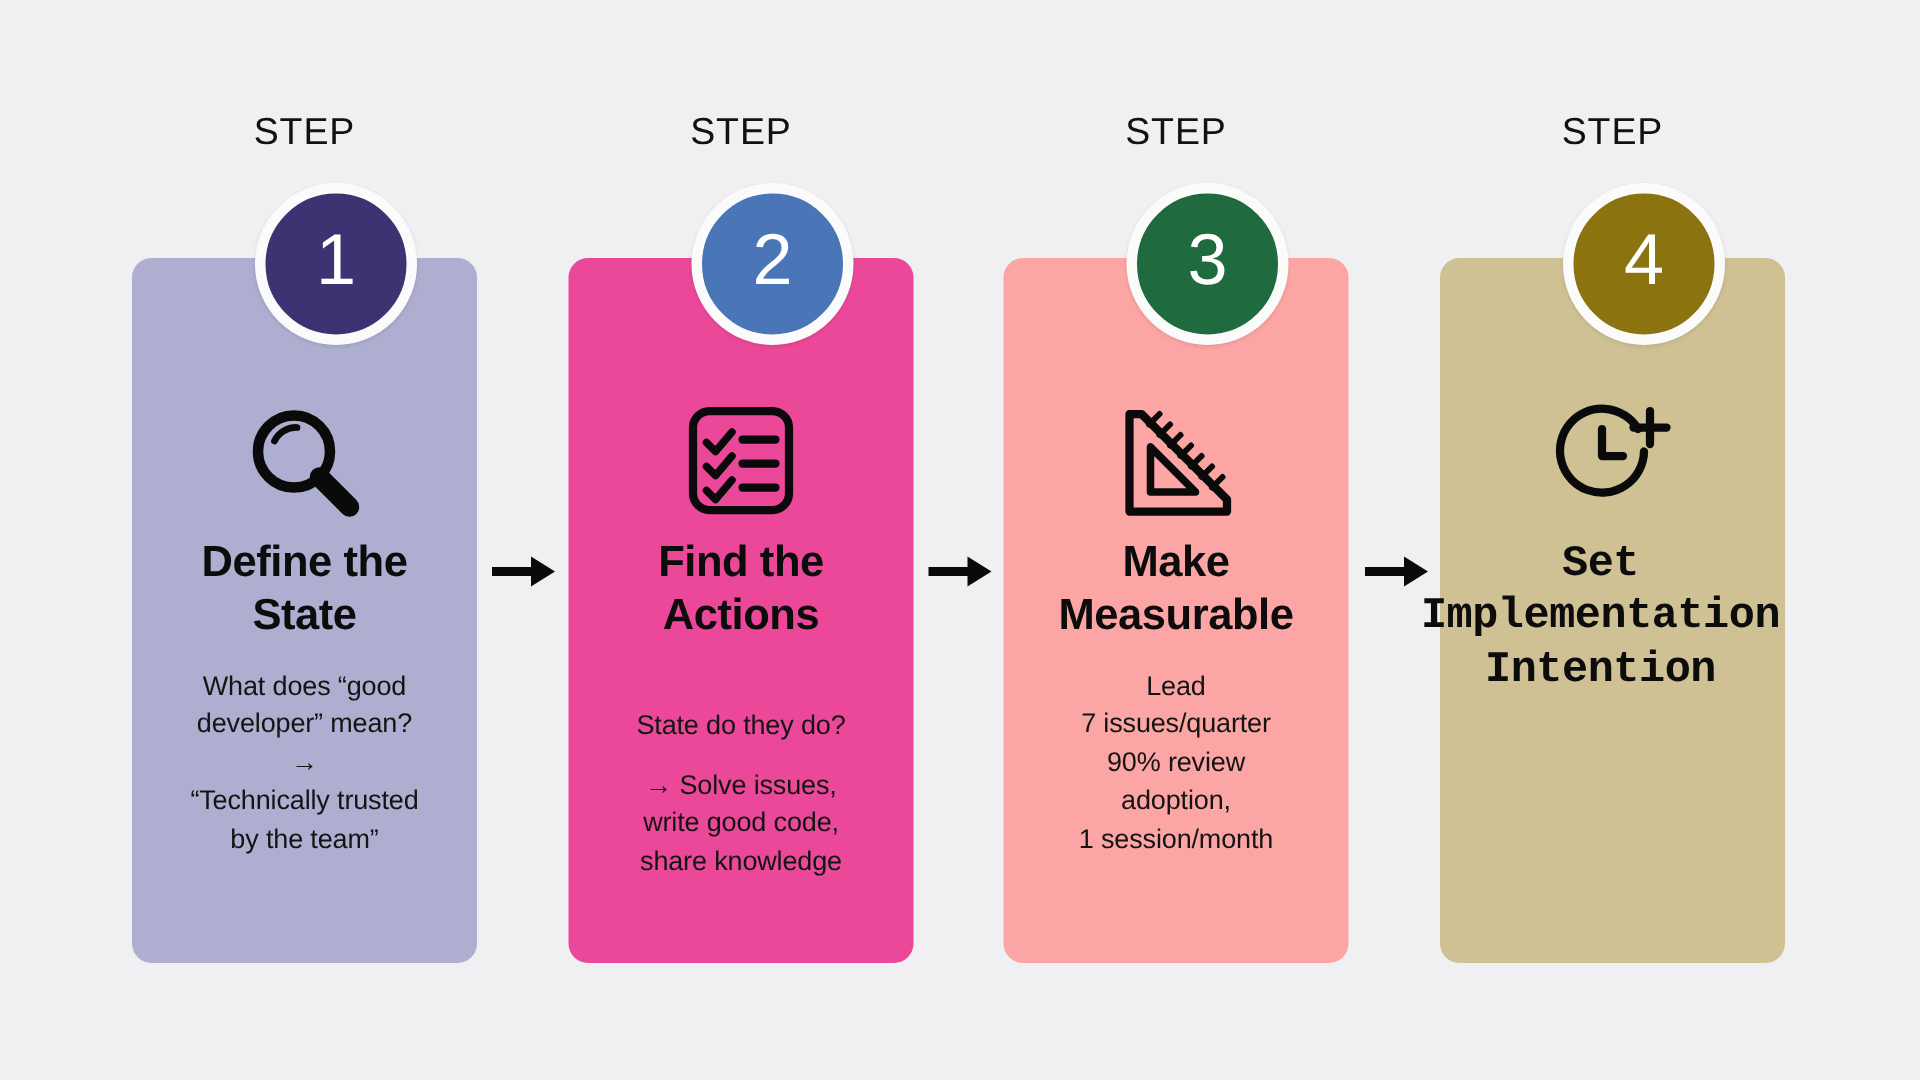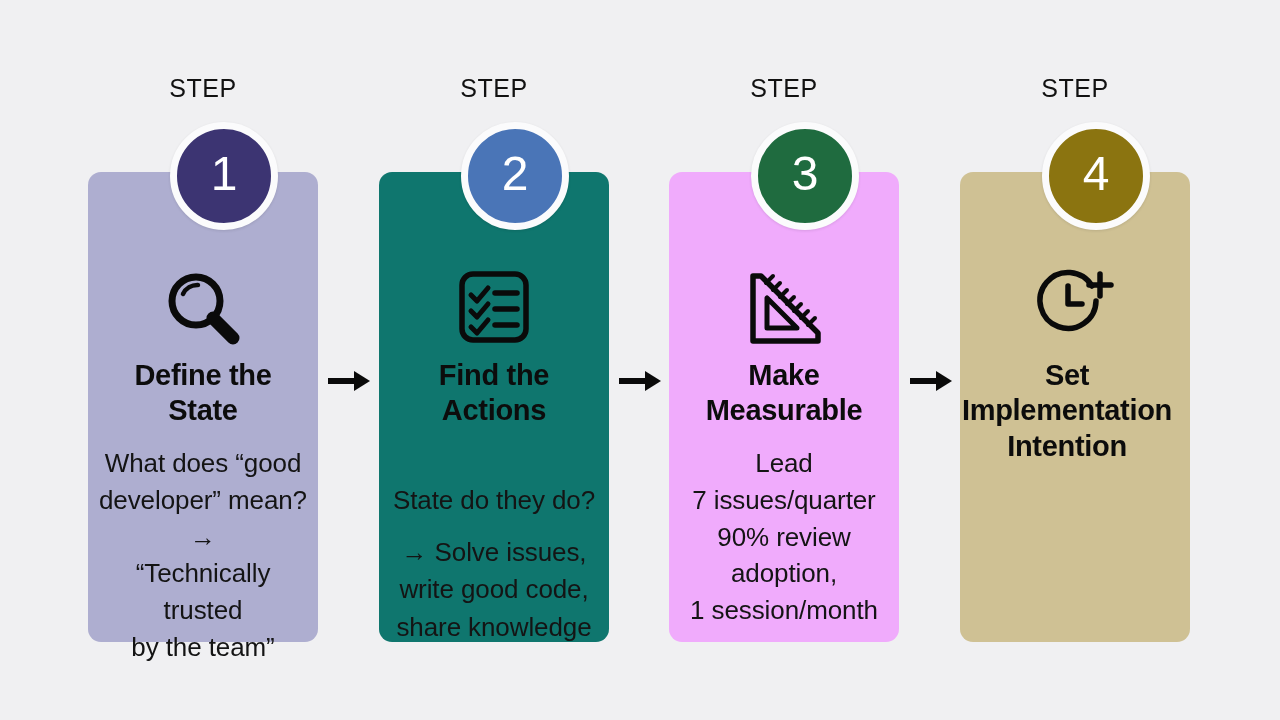--- a/index.html
+++ b/index.html
@@ -97,35 +97,36 @@
     font-weight: 700;
     line-height: 1.22;
     text-align: center;
     letter-spacing: -0.3px;
     color: #0c0c0c;
     white-space: pre-line;
     margin-bottom: 16px;
   }
 
   .card-body {
-    font-size: 26px;
+    font-size: 18px;
     font-weight: 400;
     line-height: 1.44;
     text-align: center;
     color: #141414;
     white-space: pre-line;
     letter-spacing: -0.1px;
   }
 
   
   .card.c4 { padding-left: 0; padding-right: 0; }
   .card.c4 .card-title {
     width: 262px;
     margin-left: -16px;
     margin-bottom: 18px;
+    font-family: Liberation Mono, monospace;
   }
   .card.c4 .card-body { width: 230px; }
   .card.c4 .card-body.spaced { line-height: 1.65; }
 
   .card.c2 .card-body .b2 { margin-top: 14px; display:block; }
   .card.c1 .card-body { line-height: 1.42; }
   .card.c3 .card-body { line-height: 1.42; }
 
   
   .arrow {
@@ -171,21 +172,21 @@
     </div>
   </div>
 
   <div class="step-col c2">
     <div class="step-label">STEP</div>
 
     <div class="step-badge" id="badge2" style="background: rgb(74, 117, 183);">
       <span>2</span>
     </div>
 
-    <div class="card c2" id="card2" style="background: #0f766e;">
+    <div class="card c2" id="card2" style="background: #ec4899;">
       <div class="card-icon">
         <svg width="76" height="78" viewBox="0 0 76 78" aria-hidden="true">
           <rect x="6" y="6" width="64" height="66" rx="11" ry="11" fill="none" stroke="#0a0a0a" stroke-width="5.5"></rect>
           <path d="M15 27 l6 6 l11 -13" fill="none" stroke="#0a0a0a" stroke-width="5" stroke-linecap="round" stroke-linejoin="round"></path>
           <path d="M15 43 l6 6 l11 -13" fill="none" stroke="#0a0a0a" stroke-width="5" stroke-linecap="round" stroke-linejoin="round"></path>
           <path d="M15 59 l6 6 l11 -13" fill="none" stroke="#0a0a0a" stroke-width="5" stroke-linecap="round" stroke-linejoin="round"></path>
           <line x1="39" y1="25" x2="61" y2="25" stroke="#0a0a0a" stroke-width="5.5" stroke-linecap="round"></line>
           <line x1="39" y1="41" x2="61" y2="41" stroke="#0a0a0a" stroke-width="5.5" stroke-linecap="round"></line>
           <line x1="39" y1="57" x2="61" y2="57" stroke="#0a0a0a" stroke-width="5.5" stroke-linecap="round"></line>
         </svg>
@@ -201,21 +202,21 @@
     </div>
   </div>
 
   <div class="step-col c3">
     <div class="step-label">STEP</div>
 
     <div class="step-badge" id="badge3" style="background: rgb(31, 107, 63);">
       <span>3</span>
     </div>
 
-    <div class="card c3" id="card3" style="background: #f0abfc;">
+    <div class="card c3" id="card3" style="background: #fca5a5;">
       <div class="card-icon">
         <svg width="86" height="80" viewBox="0 0 86 80" aria-hidden="true">
           <path d="M12 9 h8 L77 66 v8 H12 Z" fill="none" stroke="#0a0a0a" stroke-width="5.5" stroke-linejoin="round"></path>
           <path d="M26 31 v30 h30 Z" fill="none" stroke="#0a0a0a" stroke-width="5" stroke-linejoin="round"></path>
           <g stroke="#0a0a0a" stroke-width="4" stroke-linecap="round">
             <line x1="25" y1="16" x2="32" y2="9"></line>
             <line x1="32" y1="23" x2="39" y2="16"></line>
             <line x1="39" y1="30" x2="46" y2="23"></line>
             <line x1="46" y1="37" x2="53" y2="30"></line>
             <line x1="53" y1="44" x2="60" y2="37"></line>

